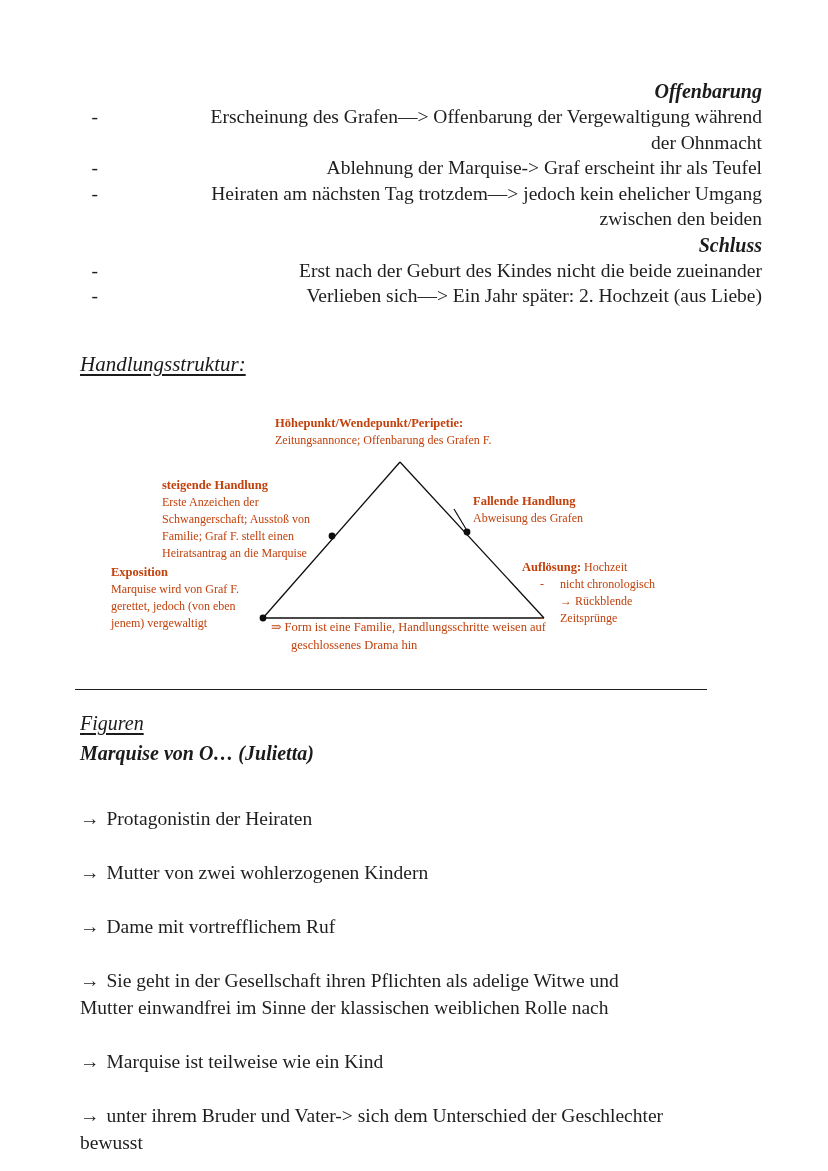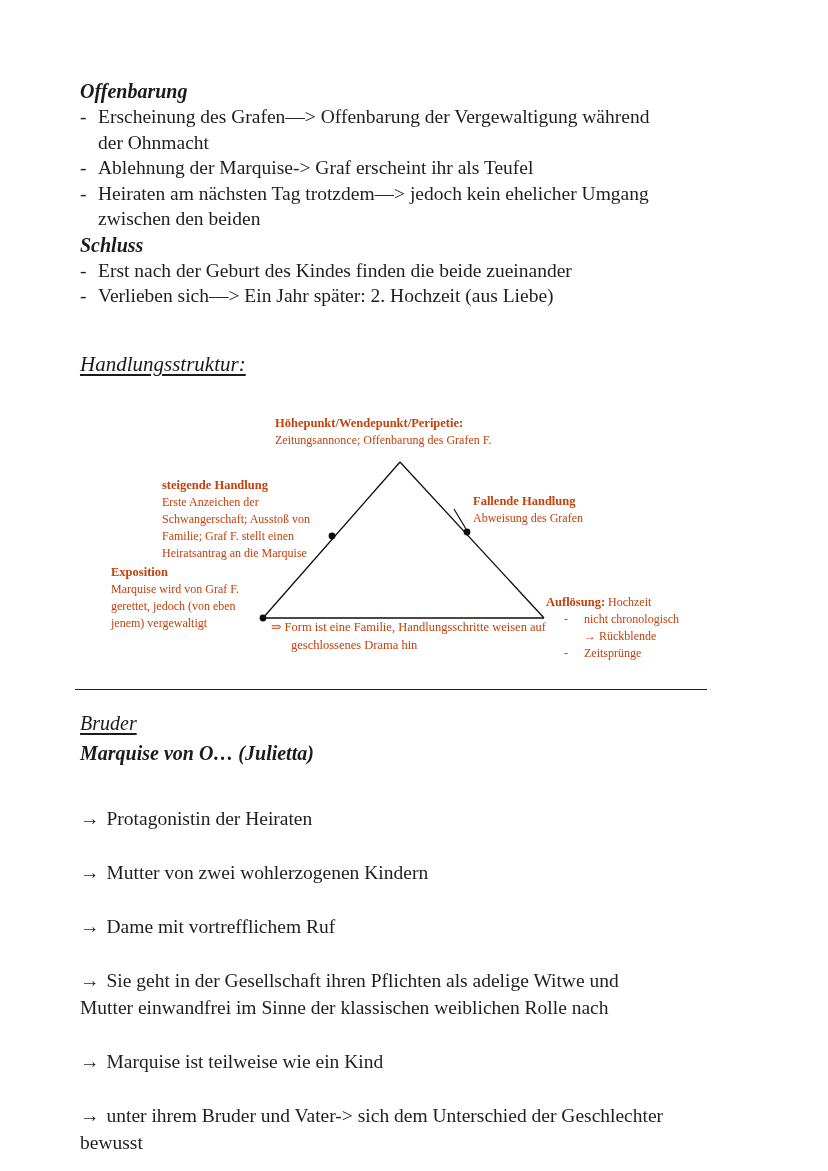--- a/index.html
+++ b/index.html
@@ -10,21 +10,21 @@
     color: #1e1e1e;
   }
   .page {
     position: relative;
     width: 828px; height: 1171px;
     background: #ffffff;
     overflow: hidden;
   }
 
   
-  .top-notes { position: absolute; left: 80px; top: 78px; width: 682px; }
+  .top-notes { position: absolute; left: 80px; top: 78px; width: 682px; text-align: right; }
   .sec-heading {
     font-size: 20px; font-weight: bold; font-style: italic;
     line-height: 26px; color: #1b1b1b;
   }
   .dash-item {
     display: grid; grid-template-columns: 18px 1fr;
     font-size: 19.5px; line-height: 25.5px;
   }
   .dash-item .dash { font-weight: normal; }
   .dash-item .itext { white-space: pre-line; }
@@ -44,21 +44,21 @@
     color: #c2410c;
   }
   .diagram svg { position: absolute; left: 0; top: 0; }
   .dg { position: absolute; font-size: 12px; line-height: 17px; }
   .dg .dg-title { font-weight: bold; font-size: 12.5px; }
   .dg .dg-text { white-space: pre-line; }
   .dg-climax { left: 165px; top: 1px; width: 300px; }
   .dg-rising { left: 52px; top: 63px; width: 190px; }
   .dg-falling { left: 363px; top: 79px; width: 170px; }
   .dg-exposition { left: 1px; top: 150px; width: 160px; }
-  .dg-resolution { left: 436px; top: 145px; width: 200px; margin-top: 35px; }
+  .dg-resolution { left: 412px; top: 145px; width: 200px; }
   .res-item {
     display: grid; grid-template-columns: 20px 1fr;
     margin-left: 18px;
   }
   .dg-conclusion {
     left: 161px; top: 205px; width: 300px;
     padding-left: 20px; text-indent: -20px;
     font-size: 12.5px; line-height: 17.5px;
   }
 
@@ -106,21 +106,21 @@
         <span class="dash">-</span>
         <span class="itext">Heiraten am nächsten Tag trotzdem—&gt; jedoch kein ehelicher Umgang
 zwischen den beiden</span>
       </div>
     </div>
 
     <h3 class="sec-heading">Schluss</h3>
     <div class="dash-list">
       <div class="dash-item">
         <span class="dash">-</span>
-        <span class="itext">Erst nach der Geburt des Kindes finden die beide zueinander</span>
+        <span class="itext">Erst nach der Geburt des Kindes nicht die beide zueinander</span>
       </div>
       <div class="dash-item">
         <span class="dash">-</span>
         <span class="itext">Verlieben sich—&gt; Ein Jahr später: 2. Hochzeit (aus Liebe)</span>
       </div>
     </div>
   </section>
 
   <h2 class="handlung-heading">Handlungsstruktur:</h2>
 
@@ -176,21 +176,21 @@
       </div>
     </div>
 
     <div class="dg dg-conclusion">⇒ Form ist eine Familie, Handlungsschritte
 weisen auf geschlossenes Drama hin</div>
   </div>
 
   <hr class="divider">
 
   <section class="figuren">
-    <h2 class="figuren-heading">Bruder</h2>
+    <h2 class="figuren-heading">Figuren</h2>
     <h3 class="figure-title">Marquise von O… (Julietta)</h3>
 
     <div class="arrow-item">
       <span class="arrow">→</span><span>Protagonistin der Heiraten</span>
     </div>
     <div class="arrow-item">
       <span class="arrow">→</span><span>Mutter von zwei wohlerzogenen Kindern</span>
     </div>
     <div class="arrow-item">
       <span class="arrow">→</span><span>Dame mit vortrefflichem Ruf</span>

